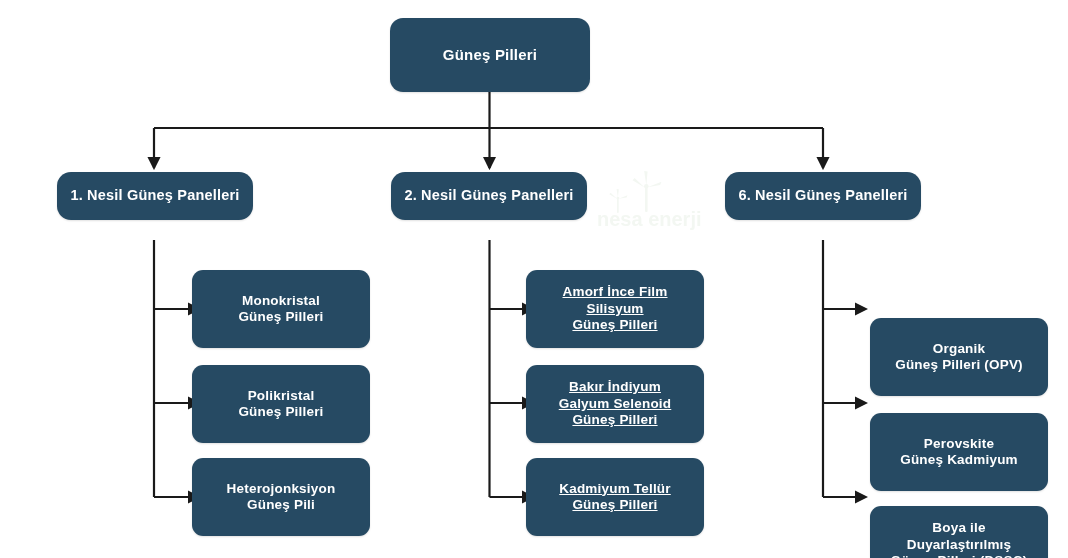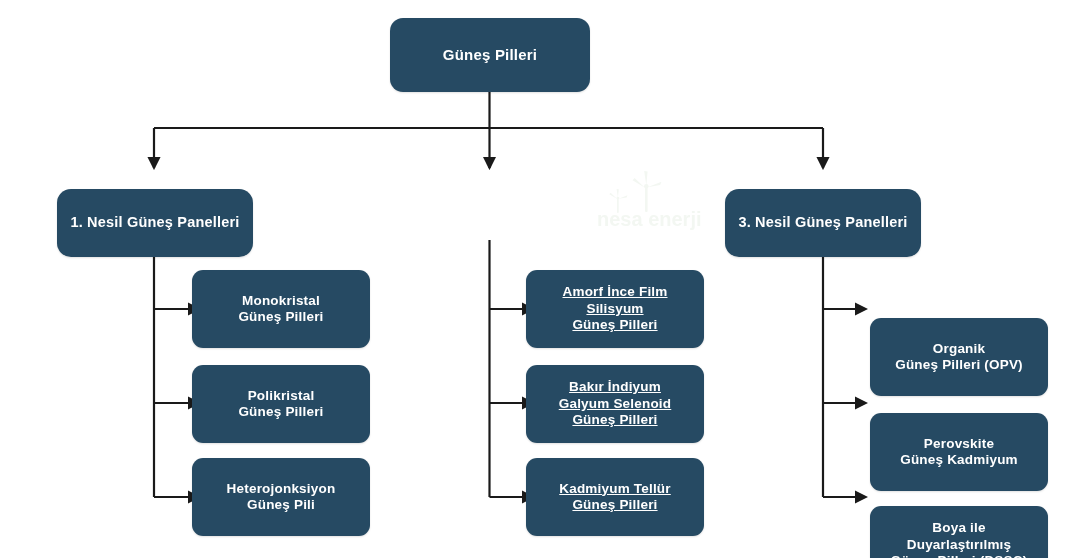--- a/index.html
+++ b/index.html
@@ -63,22 +63,22 @@
   }
   .node .label { white-space: pre-line; display: block; }
 
   .node-root {
     left: 390px; top: 18px;
     width: 200px; height: 74px;
     font-size: 15px;
     border-radius: 13px;
   }
   .node-gen {
-    top: 189px;
-    height: 68px;
+    top: 172px;
+    height: 48px;
     font-size: 14.5px;
     border-radius: 14px;
   }
   .node-gen.col1 { left: 57px;  width: 196px; }
   .node-gen.col2 { left: 391px; width: 196px; }
   .node-gen.col3 { left: 725px; width: 196px; }
 
   .node-leaf {
     width: 178px;
     height: 78px;
@@ -148,22 +148,25 @@
     </g>
   </svg>
 
   <div class="node node-root">
     <span class="label">Güneş Pilleri</span>
   </div>
 
   <div class="node node-gen col1">
     <span class="label">1. Nesil Güneş Panelleri</span>
   </div>
+  <div class="node node-gen col2">
+    <span class="label">2. Nesil Güneş Panelleri</span>
+  </div>
   <div class="node node-gen col3">
-    <span class="label">3. Nesil Güneş Panelleri</span>
+    <span class="label">6. Nesil Güneş Panelleri</span>
   </div>
 
   <div class="node node-leaf c1 r1">
     <span class="label">Monokristal
 Güneş Pilleri</span>
   </div>
   <div class="node node-leaf c1 r2">
     <span class="label">Polikristal
 Güneş Pilleri</span>
   </div>

